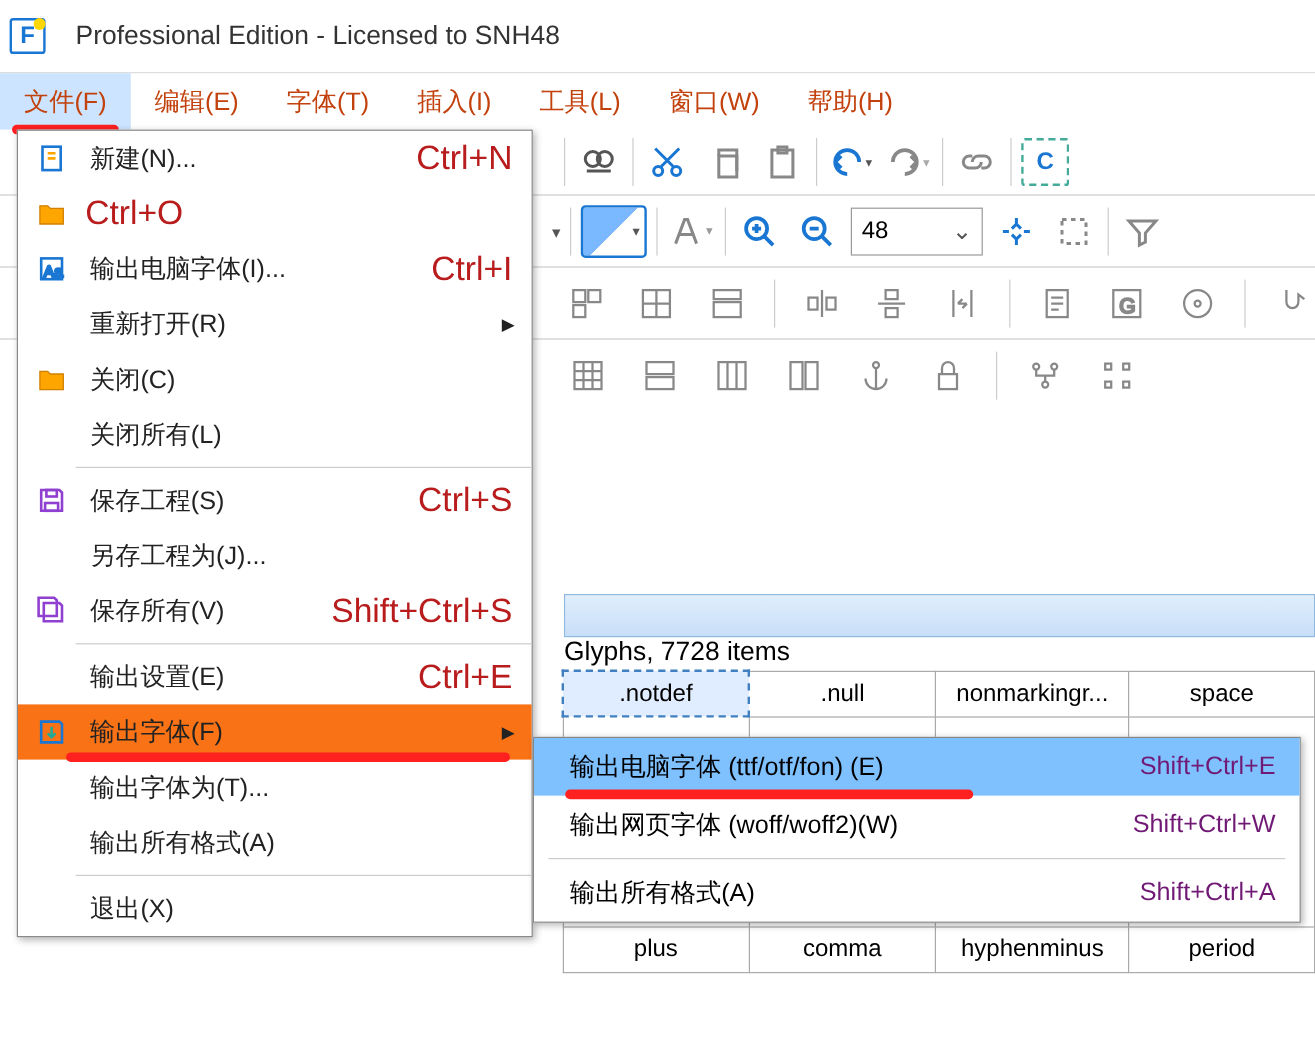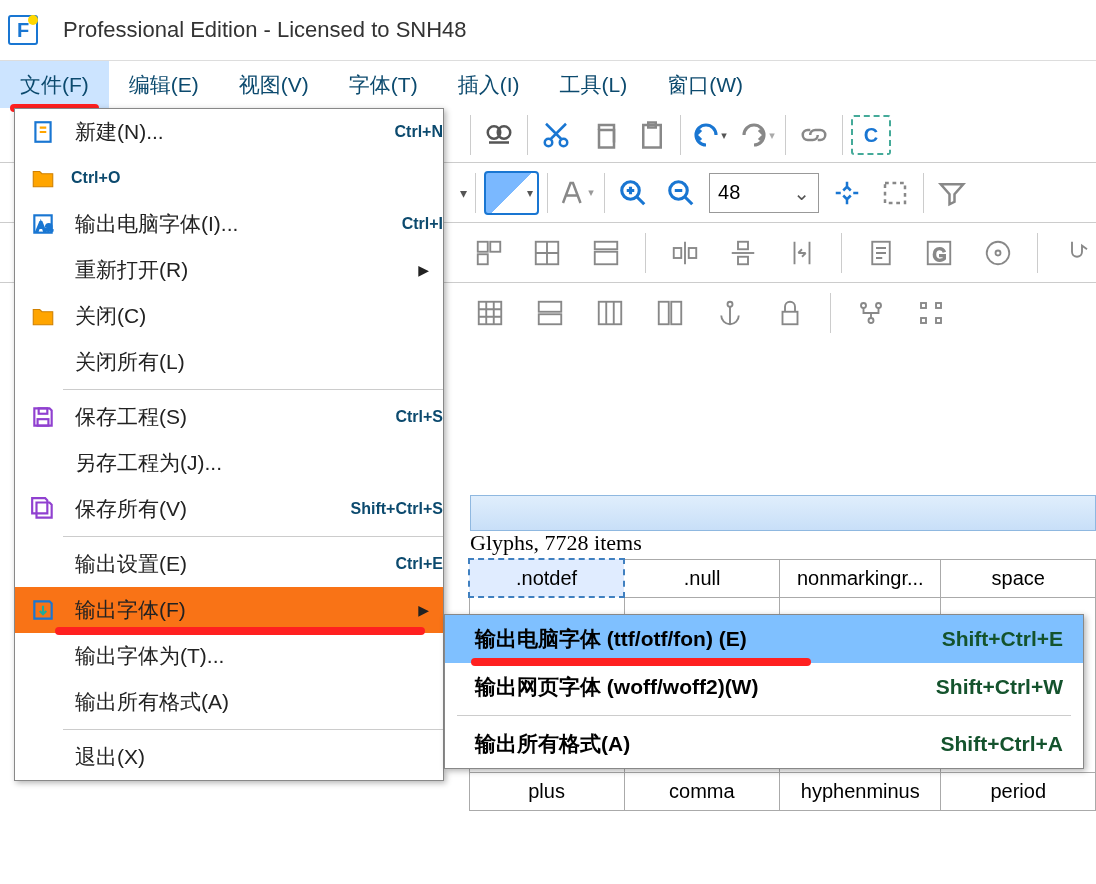--- a/index.html
+++ b/index.html
@@ -4,60 +4,60 @@
 <style>
 * { margin: 0; padding: 0; box-sizing: border-box; font-family: "Microsoft YaHei", "SimSun", sans-serif; }
 body { background: #fff; width: 1096px; height: 884px; overflow: hidden; position: relative; }
 
 .titlebar { height: 60px; display: flex; align-items: center; padding-left: 8px; }
 .app-icon { width: 30px; height: 30px; margin-right: 25px; color: #1976d2; font-weight: bold; font-size: 20px; border: 2px solid #1976d2; border-radius: 3px; display: flex; align-items: center; justify-content: center; position: relative; }
 .app-icon::after { content: ""; position: absolute; right: -2px; top: -2px; width: 10px; height: 10px; background: #ffd700; border-radius: 50%; }
 .title-text { font-size: 22px; color: #333; }
 
 .menubar { height: 48px; display: flex; align-items: stretch; border-top: 1px solid #ddd; }
-.menuitem { padding: 0 20px; display: flex; align-items: center; font-size: 21px; color: #0c4a6e; cursor: pointer; position: relative; }
+.menuitem { padding: 0 20px; display: flex; align-items: center; font-size: 21px; color: #c2410c; cursor: pointer; position: relative; }
 .menuitem.highlight { background: #cce4ff; }
 .red-underline { position: absolute; bottom: -4px; left: 10px; right: 10px; height: 8px; background: #ff2020; border-radius: 4px; }
 
 .toolbar-area { position: absolute; left: 0; right: 0; top: 108px; }
 .toolbar-row1 { height: 55px;  display: flex; align-items: center; gap: 8px; padding-left: 470px; border-bottom: 1px solid #ccc;}
 .toolbar-row2 { height: 60px; display: flex; align-items: center; gap: 8px; padding-left: 460px; border-bottom: 1px solid #ccc;}
 .toolbar-row3 { height: 60px; display: flex; align-items: center; gap: 20px; padding-left: 470px;border-bottom: 1px solid #ccc; }
 .toolbar-row4 { height: 60px; display: flex; align-items: center; gap: 20px; padding-left: 470px; }
 
 .tbtn { width: 40px; height: 40px; display: flex; align-items: center; justify-content: center; color: #555; border-radius: 3px; }
 .tbtn svg { width: 30px; height: 30px; }
 .tbtn.blue svg { stroke: #1976d2; fill: none; }
 .tbtn.gray svg { stroke: #888; fill: none; }
 .vdiv { width: 1px; height: 40px; background: #ccc; }
 .fontsize-input { width: 110px; height: 40px; border: 1px solid #999; padding: 0 8px; font-size: 20px; display: flex; align-items: center; justify-content: space-between; text-align: center;}
 .fontsize-input::after{content:"⌄";color:#555;}
 .diag-btn { width: 55px; height: 44px; background: linear-gradient(135deg,#7ab8ff 0 50%, #fff 50% 100%); border: 2px solid #1976d2; border-radius: 4px; display:flex;align-items:center;justify-content:flex-end;padding-right:4px;}
 .diag-btn::after{content:"▾";color:#555;font-size:12px;}
 
 .dropdown-menu { position: absolute; left: 14px; top: 108px; width: 430px; background: #fff; border: 1px solid #888; box-shadow: 2px 2px 6px rgba(0,0,0,.3); z-index: 100; }
-.dm-row { display: flex; align-items: center; height: 46px; cursor: pointer; position: relative; }
+.dm-row { display: flex; align-items: center; height: 46px; padding-right: 16px; cursor: pointer; position: relative; }
 .dm-row.sel { background: #f97316; }
 .dm-icon { width: 56px; display: flex; align-items: center; justify-content: center; }
 .dm-icon svg { width: 26px; height: 26px; }
 .dm-label { flex: 1; font-size: 21px; color: #222; padding-left: 4px;}
-.dm-shortcut { font-size: 16px; color: #0c4a6e; font-weight: bold; }
+.dm-shortcut { font-size: 28px; color: #b91c1c; }
 .dm-arrow { position: absolute; right: 14px; color: #222; font-size: 14px; }
 .dm-sep { height: 1px; background: #ccc; margin: 4px 0 4px 48px; }
 .dm-row .red-underline2 { position: absolute; bottom: -2px; left: 40px; width: 370px; height: 8px; background: #ff2020; border-radius: 4px; }
 
 .submenu { position: absolute; left: 444px; top: 614px; width: 640px; background: #fff; border: 1px solid #888; box-shadow: 2px 2px 6px rgba(0,0,0,.3); z-index: 101; }
-.sm-row { display: flex; align-items: center; height: 48px; padding: 0 20px 0 30px; cursor: pointer; font-size: 21px; position: relative; font-weight: bold;}
+.sm-row { display: flex; align-items: center; height: 48px; padding: 0 20px 0 30px; cursor: pointer; font-size: 21px; position: relative;}
 .sm-row.sel { background: #7fc0ff; }
 .sm-label { flex: 1; }
-.sm-shortcut { color: #14532d; }
+.sm-shortcut { color: #701a75; }
 .sm-sep { height: 1px; background: #ccc; margin: 4px 12px; }
 .sm-row .red-underline3 { position:absolute; left:26px; bottom:-3px; width:340px; height:8px; background:#ff2020; border-radius:4px;}
 .panel-header { position: absolute; left: 470px; top: 495px; right: 0; height: 36px; background: linear-gradient(#e0eefc,#c8dff8); border: 1px solid #8fb8e0; }
-.panel-title { position: absolute; left: 470px; top: 530px; font-size: 22px; font-family: Liberation Serif, serif; }
+.panel-title { position: absolute; left: 470px; top: 530px; font-size: 22px; }
 .glyph-table { position: absolute; left: 468px; top: 558px; right: 0; border-collapse: collapse; }
 .glyph-table td { border: 1px solid #aaa; width: 165px; height: 38px; text-align: center; font-size: 20px; vertical-align: middle;}
 .glyph-table td.sel { background: #e0ecff; border: 2px dashed #4080c0; }
 .glyph-table tr.tall td { height: 175px; }
 
 </style>
 </head>
 <body>
 
 <div class="titlebar">
@@ -67,33 +67,33 @@
 
 <div class="menubar">
   <div class="menuitem highlight">
     <span>文件(F)</span>
     <div class="red-underline"></div>
   </div>
   <div class="menuitem">
       <span>编辑(E)</span>
     </div>
   <div class="menuitem">
-      <span>视图(V)</span>
-    </div>
-  <div class="menuitem">
       <span>字体(T)</span>
     </div>
   <div class="menuitem">
       <span>插入(I)</span>
     </div>
   <div class="menuitem">
       <span>工具(L)</span>
     </div>
   <div class="menuitem">
       <span>窗口(W)</span>
+    </div>
+  <div class="menuitem">
+      <span>帮助(H)</span>
     </div>
 </div>
 
 <div class="toolbar-area">
   <div class="toolbar-row1">
     <div class="vdiv"></div>
     <div class="tbtn">
         <svg viewBox="0 0 24 24" stroke="#555" fill="none" stroke-width="2">
           <circle cx="8" cy="10" r="5"></circle>
           <circle cx="16" cy="10" r="5"></circle>

